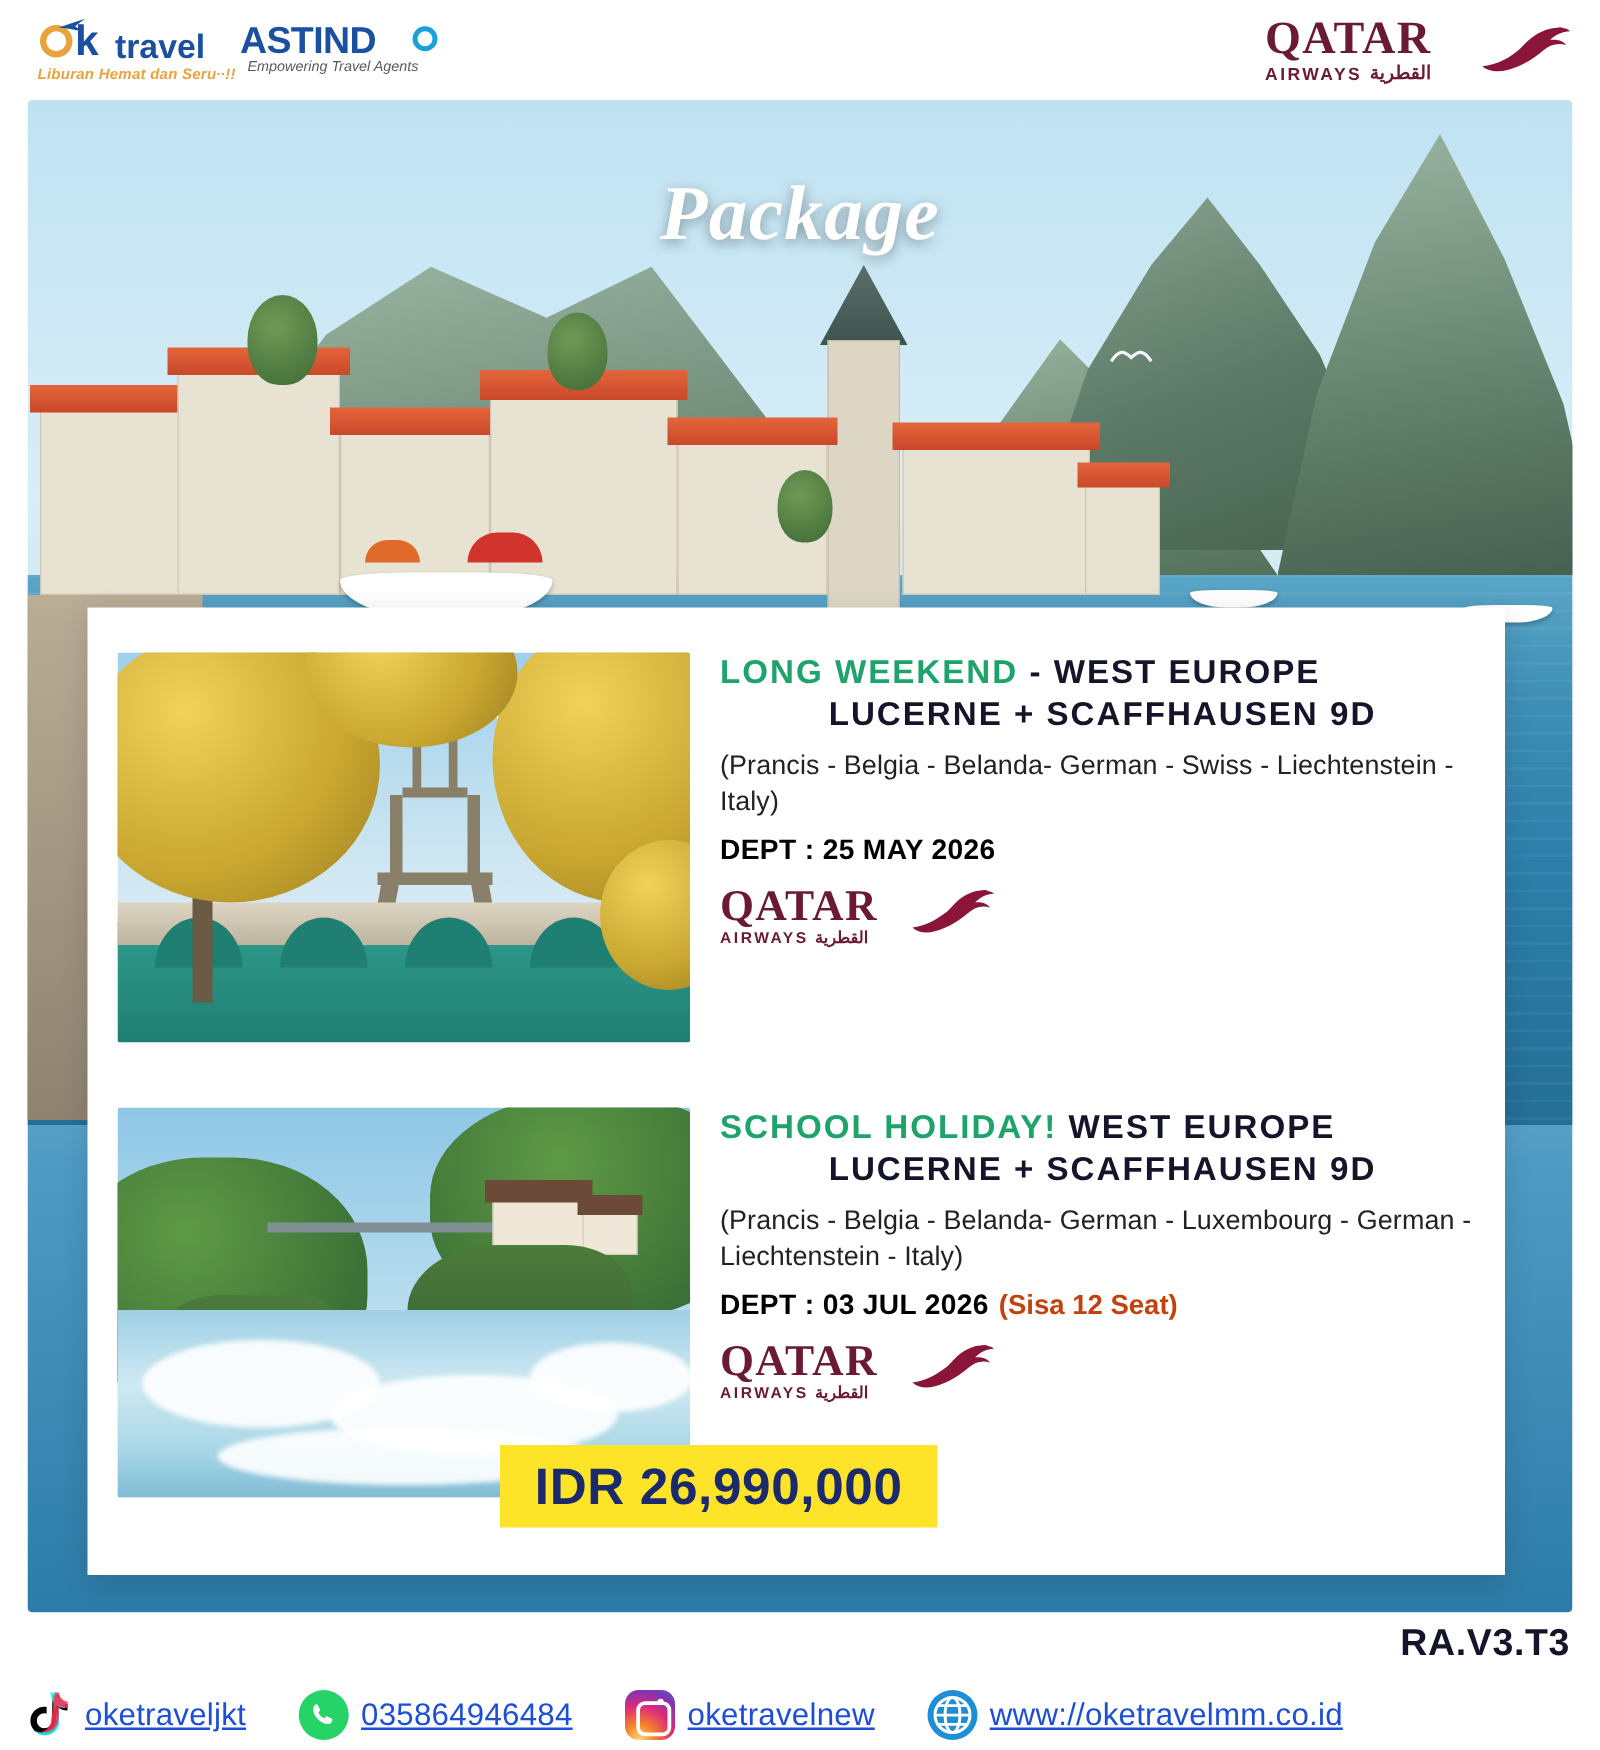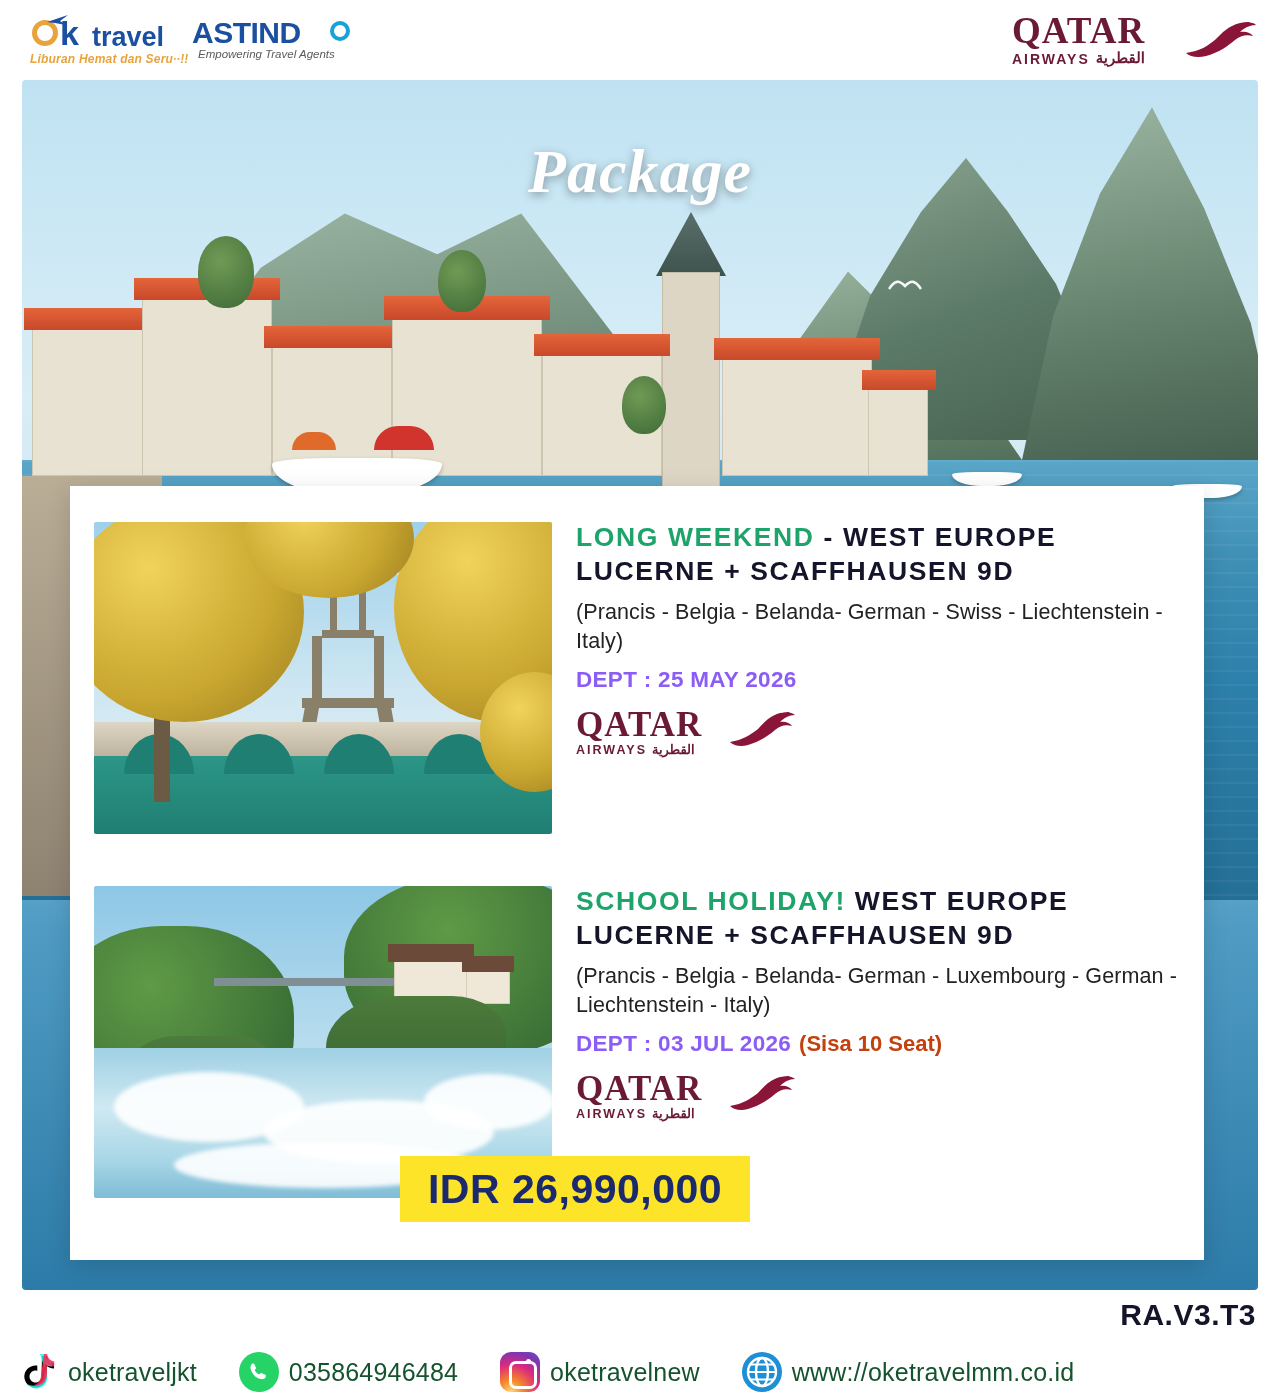--- a/index.html
+++ b/index.html
@@ -215,28 +215,28 @@
   .t2-bridgeline { position: absolute; background: #7f8f93; height: 8px; }
 
   .offer-body {
     position: absolute; left: 506px; top: 0; width: 612px;
   }
   .hl {
     font-size: 26.5px; font-weight: 700; letter-spacing: 1.6px; line-height: 1.2;
     color: #14142a;
   }
   .hl .accent { color: #1ea36b; }
-  .hl-l2 { margin-top: 2px; }
+  .hl-l2 { margin-top: 2px; text-align: center; }
   .route {
     margin-top: 10px; font-size: 21.5px; color: #222; line-height: 1.38;
     letter-spacing: .1px;
   }
   .dept-row { margin-top: 10px; display: flex; align-items: baseline; gap: 8px; }
   .dept {
-    font-size: 22.5px; font-weight: 700; color: #8b5cf6; letter-spacing: .3px;
+    font-size: 22.5px; font-weight: 700; color: #000000; letter-spacing: .3px;
   }
   .seat { font-size: 22px; font-weight: 700; color: #c2410c; }
   .qatar-inline { margin-top: 14px; width: 236px; height: 52px; position: relative; }
   .qatar-inline .qi-word {
     font-family: "Liberation Serif", serif; font-size: 35px; font-weight: 700;
     color: #6a1a34; letter-spacing: 1px; line-height: 1;
   }
   .qatar-inline .qi-sub {
     font-size: 12.5px; font-weight: 700; color: #6a1a34; letter-spacing: 2px;
   }
@@ -255,21 +255,21 @@
   
   .code {
     position: absolute; right: 24px; top: 1298px;
     font-size: 30px; font-weight: 700; color: #14142a; letter-spacing: .5px;
   }
   .footer {
     position: absolute; left: 0; top: 1344px; width: 1280px; height: 56px;
     display: flex; align-items: center; gap: 10px; padding-left: 18px;
   }
   .f-item { display: flex; align-items: center; gap: 10px; }
-  .f-item .f-text { font-size: 25px; color: #14532d; letter-spacing: .2px; white-space: nowrap; }
+  .f-item .f-text { font-size: 25px; color: #1d4ed8; letter-spacing: .2px; white-space: nowrap; text-decoration: underline; }
   .f-gap { width: 22px; }
   .ic { width: 40px; height: 40px; flex: 0 0 40px; position: relative; }
   .ic-tiktok { }
   .ic-wa { border-radius: 50%; background: #25d366; }
   .ic-ig {
     border-radius: 11px;
     background: radial-gradient(circle at 28% 100%, #ffd776 0%, #f58529 25%, #dd2a7b 55%, #8134af 80%, #515bd4 100%);
   }
   .ic-ig::before {
     content: ""; position: absolute; left: 9px; top: 9px; width: 22px; height: 22px;
@@ -478,21 +478,21 @@
       </div>
 
       <div class="offer-body">
         <div class="hl">
           <span class="accent">SCHOOL HOLIDAY!</span><span> WEST EUROPE</span>
         </div>
         <div class="hl hl-l2">LUCERNE + SCAFFHAUSEN 9D</div>
         <div class="route">(Prancis - Belgia - Belanda- German - Luxembourg - German - Liechtenstein - Italy)</div>
         <div class="dept-row">
           <div class="dept">DEPT : 03 JUL 2026</div>
-          <div class="seat">(Sisa 10 Seat)</div>
+          <div class="seat">(Sisa 12 Seat)</div>
         </div>
 
         <div class="qatar-inline">
           <div class="qi-row">
             <div class="qi-word">QATAR</div>
           </div>
           <div class="qi-row">
             <div class="qi-sub">AIRWAYS</div>
             <div class="qi-ar">القطرية</div>
           </div>

